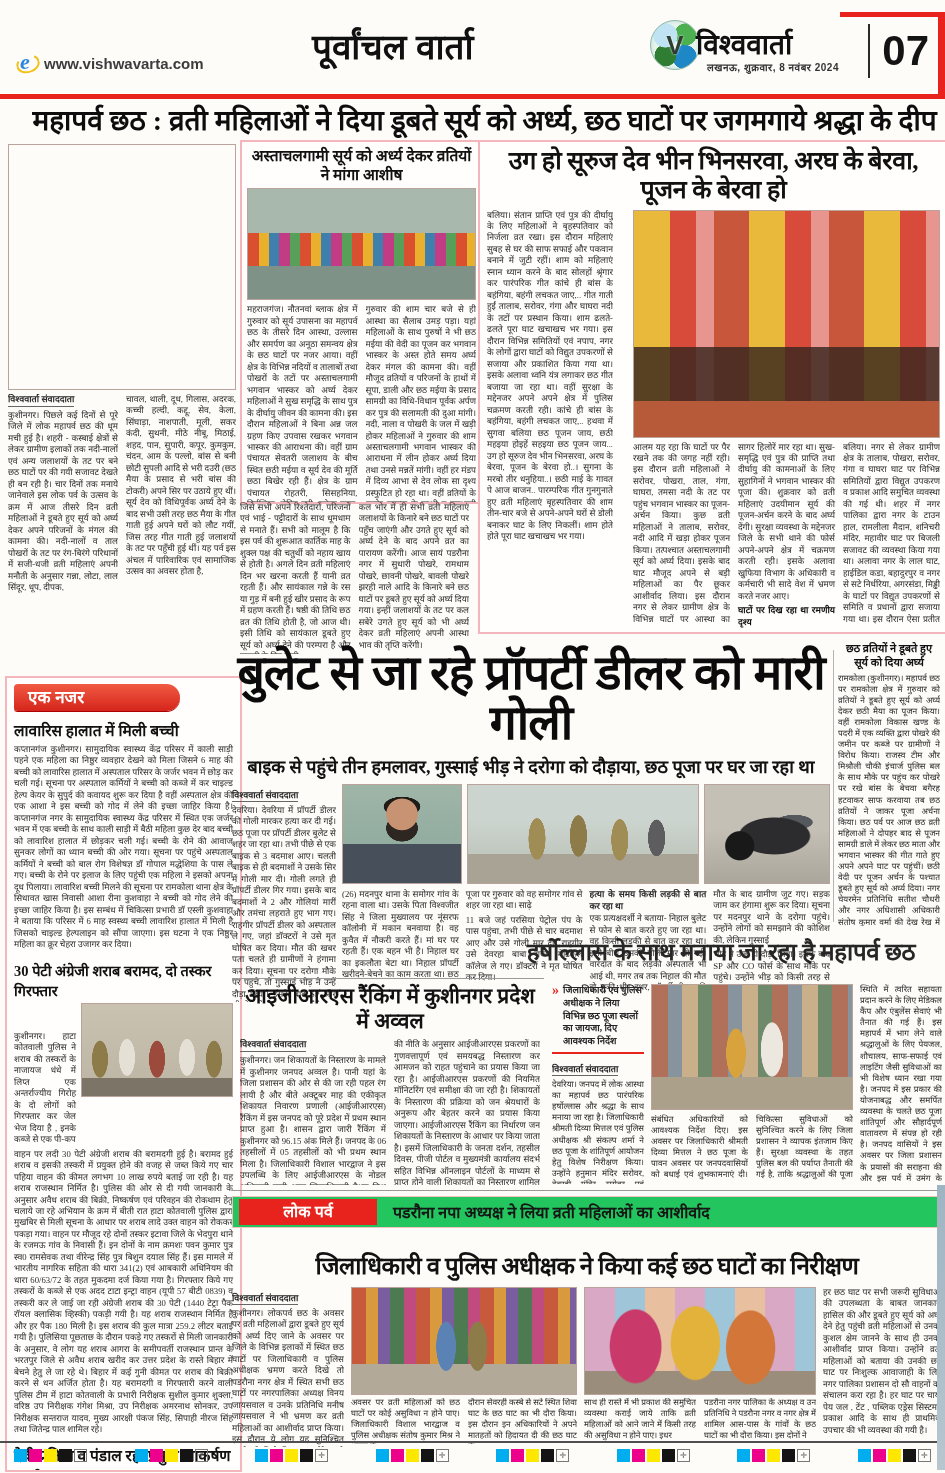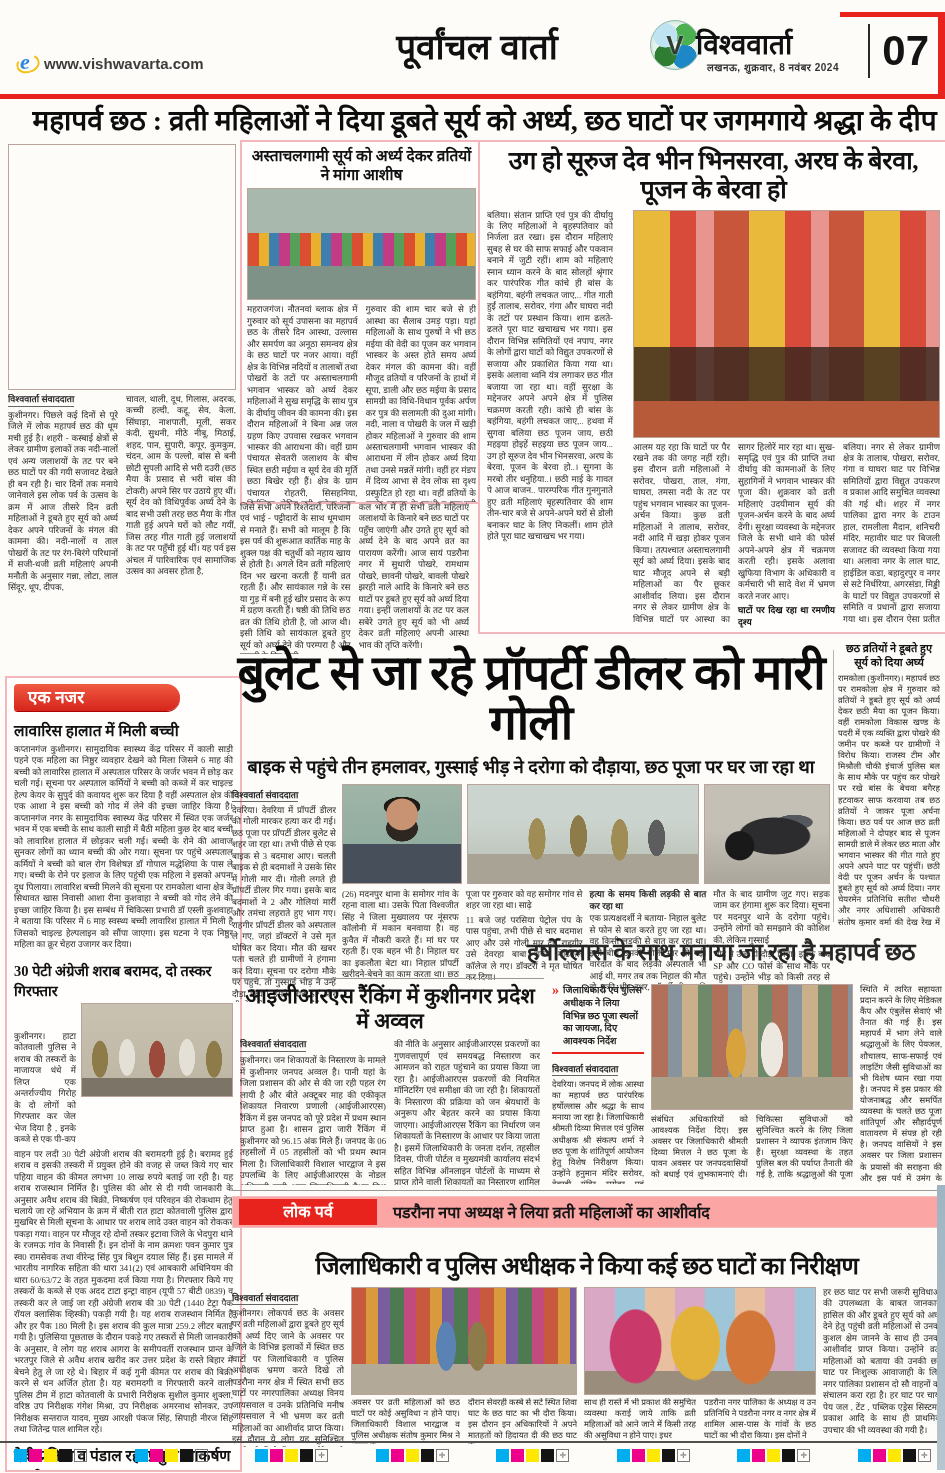--- a/index.html
+++ b/index.html
@@ -11,21 +11,21 @@
   .just{text-align:justify;text-justify:inter-word;}
   .byl{font-weight:700;font-size:9px;border-bottom:1px solid #666;display:inline-block;
        margin-bottom:3px;font-family:"Liberation Sans",sans-serif;}
   
   .site-url{left:16px;top:52px;display:flex;align-items:center;gap:6px;
             font-family:"Liberation Sans",sans-serif;font-weight:700;font-size:15px;color:#3c3c3c;}
   .ie{width:22px;height:22px;border-radius:50%;position:relative;display:inline-block;}
   .ie .e{position:absolute;left:4px;top:-3px;font:italic 800 22px "Liberation Serif",serif;color:#2d88dd;}
   .ie .orbit{position:absolute;left:0;top:3px;width:20px;height:14px;border:2px solid #f3c117;
              border-radius:50%;border-top-color:transparent;transform:rotate(-18deg);}
-  .section-title{left:312px;top:22px;width:330px;text-align:center;font-size:35px;font-weight:800;
+  .section-title{left:312px;top:22px;width:330px;font-size:35px;font-weight:800;
                  color:#101010;font-family:"Liberation Sans",sans-serif;}
   .brand-logo{left:650px;top:20px;width:48px;height:48px;border-radius:50%;
       background:radial-gradient(circle at 30% 30%,#bfe3f2 0 25%,transparent 26%),
                  radial-gradient(circle at 72% 28%,#4caf50 0 22%,transparent 23%),
                  radial-gradient(circle at 30% 72%,#2e7d32 0 22%,transparent 23%),
                  radial-gradient(circle at 70% 75%,#1e88c7 0 24%,transparent 25%),
                  radial-gradient(circle at 50% 50%,#e8f4ea 0 60%,#9fc7de 100%);
       border:1px solid #8fb9a4;display:flex;align-items:center;justify-content:center;}
   .brand-logo .v{font:900 26px "Liberation Sans",sans-serif;color:#2f3d33;text-shadow:0 0 2px #fff;}
   .brand-name{left:696px;top:24px;font-size:28px;font-weight:800;color:#101010;
@@ -123,21 +123,21 @@
   .bullet-h{font-size:48px;font-weight:900;text-align:center;letter-spacing:-1px;line-height:1.05;color:#0b0b0b;}
   .bullet-sub{font-size:18px;font-weight:800;text-align:center;margin-top:5px;color:#111;}
   .cols4{column-count:4;column-gap:7px;height:112px;overflow:hidden;}
   
   .igrs-h{font-size:21px;text-align:center;line-height:1.2;font-weight:800;}
   .harsh-h{font-size:24px;font-weight:900;text-align:center;letter-spacing:-.3px;white-space:nowrap;}
   .quote{display:flex;gap:4px;font-size:9.5px;font-weight:700;line-height:1.35;}
   .quote .mark{color:#e8231d;font-weight:900;font-size:14px;line-height:1;}
   .quote-rule{height:2px;background:#e8231d;margin:4px 0;}
   
-  .band{display:flex;align-items:center;background:#fca5a5;border:1px solid #f0c3c0;height:30px;}
+  .band{display:flex;align-items:center;background:#22c55e;border:1px solid #f0c3c0;height:30px;}
   .lokparv{width:138px;height:26px;background:#e8231d;color:#fff;text-align:center;
            font:800 16px/26px "Liberation Sans",sans-serif;margin-left:6px;}
   .kicker{font-size:16px;font-weight:800;margin-left:16px;color:#151515;}
   .bottom-h{font-size:24px;font-weight:900;text-align:center;margin-top:20px;letter-spacing:-.5px;}
   .hline{background:#9a9a9a;height:1px;}
   .vline{background:#b5b5b5;width:1px;}
   
   .darkline{top:1441px;left:0;width:945px;height:2px;background:#4f4f4f;}
   .printbar{top:1449px;left:0;width:945px;display:flex;justify-content:space-between;padding:0 14px;box-sizing:border-box;}
   .pm-group{display:flex;gap:2px;}

